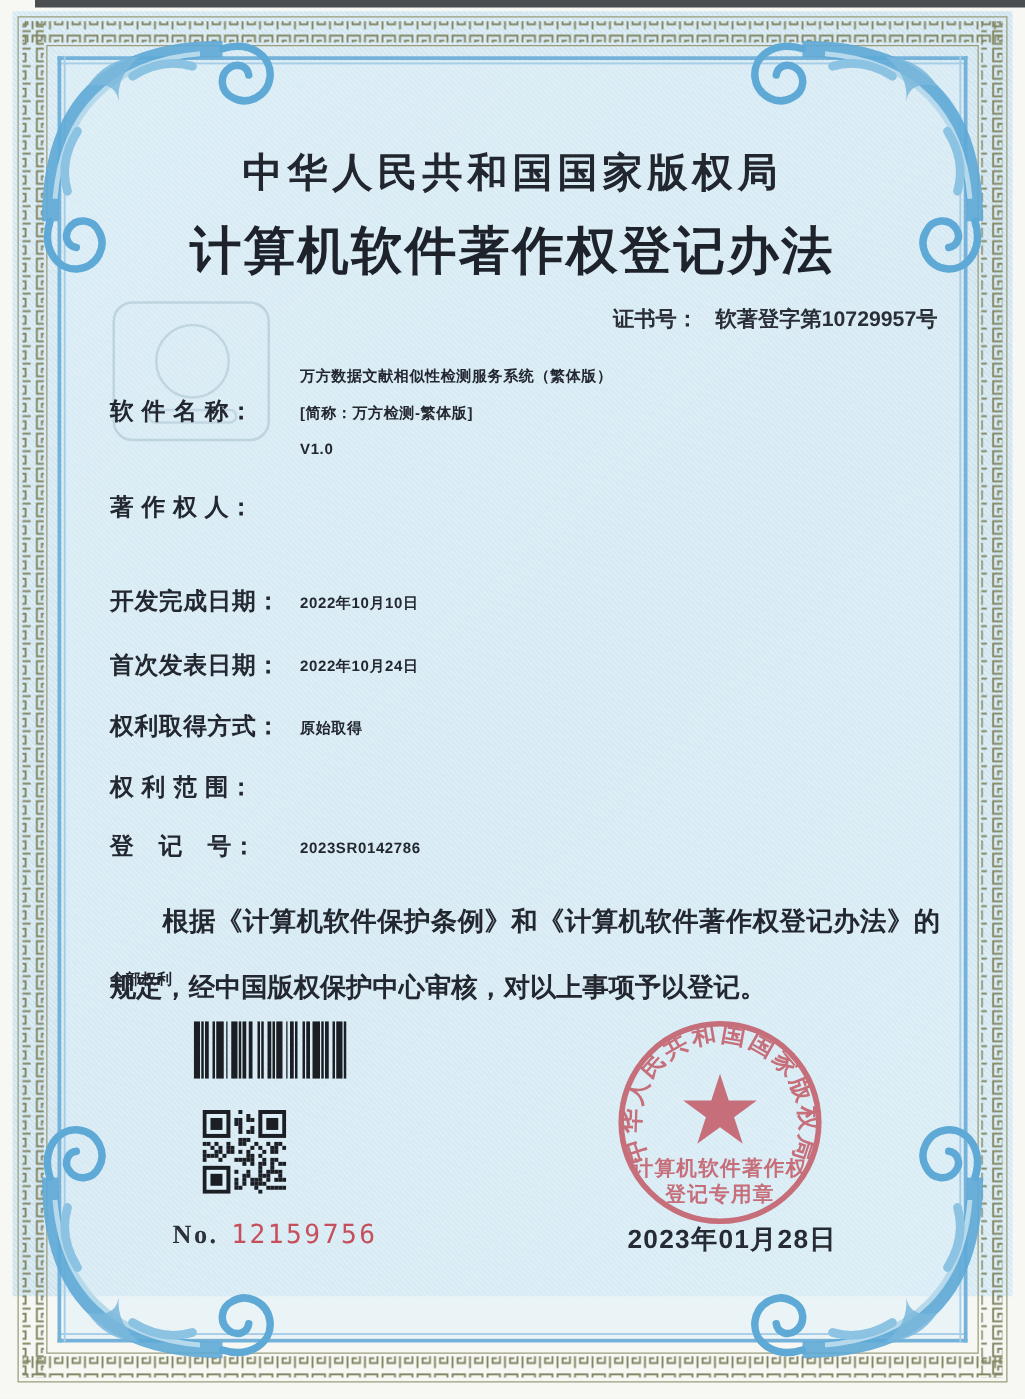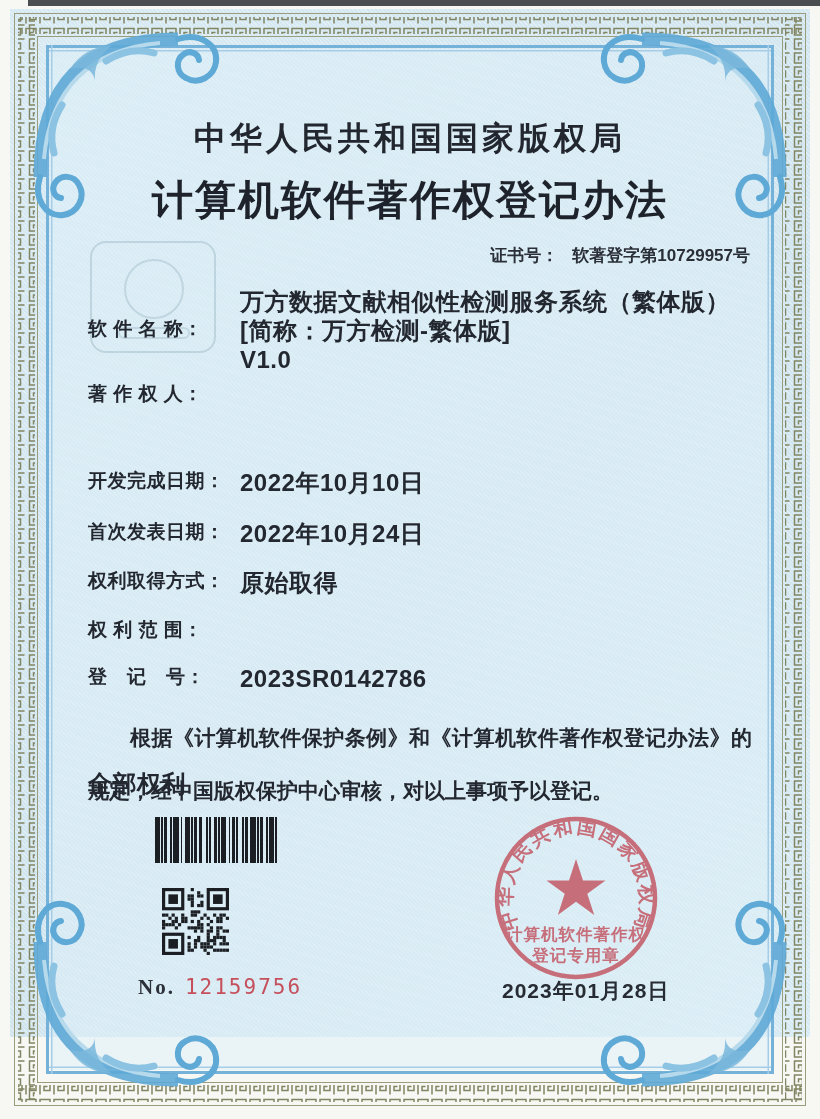--- a/index.html
+++ b/index.html
@@ -37,23 +37,23 @@
     font-family:"Liberation Serif", serif; font-weight:700;
     font-size:32px; letter-spacing:4px; color:#22262e; }
   .cert-title { position:absolute; top:164px; width:100%; text-align:center;
     font-family:"Liberation Serif", serif; font-weight:700;
     font-size:41px; letter-spacing:2px; color:#1d222b; }
   .certno { position:absolute; top:235px; right:60px; font-size:17px; font-weight:700; color:#2a2e36; }
   .certno .lbl { margin-right:14px; }
 
   .row { position:absolute; left:78px; display:flex; align-items:flex-start; }
   .row .label { width:152px; flex:0 0 152px; font-size:19px; font-weight:700; color:#23272f; letter-spacing:.5px; }
-  .row .value { font-size:24px; font-weight:600; color:#23272f; line-height:29px; letter-spacing:.5px; }
+  .row .value { font-size:12px; font-weight:600; color:#23272f; line-height:29px; letter-spacing:.5px; }
   .r-name   { top:278px; } .r-name .label { padding-top:1px;margin-top:28px; }
-  .r-owner  { top:372px; }
+  .r-owner  { top:384px; }
   .r-dev    { top:459px; }
   .r-pub    { top:510px; }
   .r-acq    { top:559px; }
   .r-scope  { top:608px;flex-direction:column; }
   .r-reg    { top:655px; }
 
   .statement { position:absolute; left:78px; top:702px; width:664px;
     font-size:21px; line-height:53px; font-weight:600; color:#23272f;
     text-indent:2em; text-align:justify; }
 

